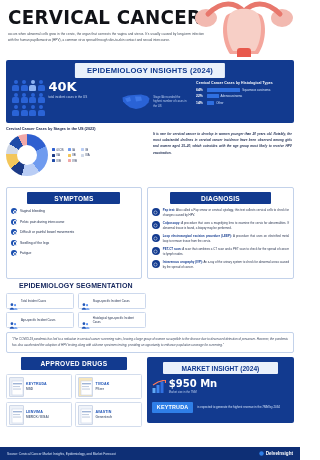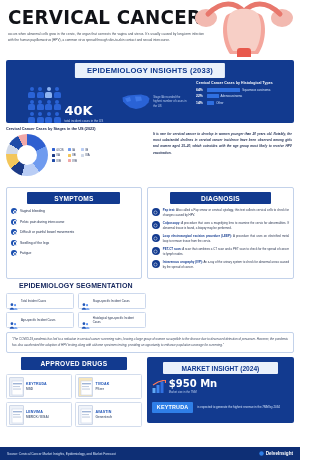--- a/index.html
+++ b/index.html
@@ -54,21 +54,21 @@
     background: #eaf1fb;
     color: #123a8f;
     font-weight: 700;
     font-size: 7.6px;
     letter-spacing: 0.2px;
     padding: 3px 12px 3px 12px;
     border-radius: 1px;
     white-space: nowrap;
   }
   .epi-body { position: absolute; top: 20px; left: 0; right: 0; bottom: 0; display: flex; }
-  .epi-left { width: 40%; display: flex; align-items: flex-end; padding-left: 22px; gap: 4px; }
+  .epi-left { width: 40%; display: flex; align-items: flex-start; padding-left: 6px; gap: 4px; }
   .people-grid { display: grid; grid-template-columns: repeat(4, 7px); gap: 1.5px; }
   .person { width: 7px; height: 11px; }
   .person .head { width: 4px; height: 4px; border-radius: 50%; margin: 0 auto; }
   .person .body { width: 7px; height: 6px; border-radius: 2px 2px 1px 1px; margin-top: 0.5px; }
   .big-stat { color: #fff; }
   .big-stat .num {
     font-family: "DejaVu Sans", sans-serif;
     font-weight: 900; font-size: 13px; line-height: 1;
   }
   .big-stat .cap { font-size: 3px; line-height: 1.5; margin-top: 2px; color: #c8d8f4; width: 44px; }
@@ -235,21 +235,21 @@
       <ellipse cx="92" cy="24" rx="11" ry="9" fill="#f2b9b0"></ellipse>
       <path d="M18 20 C32 6, 46 8, 54 18 C62 8, 76 6, 90 20" stroke="#e8776c" stroke-width="5" fill="none" stroke-linecap="round"></path>
       <path d="M36 22 C40 16, 68 16, 72 22 C78 34, 74 52, 68 60 L40 60 C34 52, 30 34, 36 22 Z" fill="#f4a69c"></path>
       <path d="M40 20 C45 13, 63 13, 68 20 C74 32, 70 50, 65 57 L43 57 C38 50, 34 32, 40 20 Z" fill="#f7cfc6"></path>
       <rect x="47" y="54" width="14" height="16" rx="3" fill="#e8594c"></rect>
       <rect x="49" y="66" width="10" height="8" rx="2" fill="#f08a7e"></rect>
     </svg>
   </div>
 
   <div class="epi-band">
-    <div class="epi-ribbon">EPIDEMIOLOGY INSIGHTS (2033)</div>
+    <div class="epi-ribbon">EPIDEMIOLOGY INSIGHTS (2024)</div>
 
     <div class="epi-body">
       <div class="epi-left">
         <div class="people-grid">
           <div class="person">
               <div class="head" style="background:#2a63d6"></div>
               <div class="body" style="background:#2a63d6"></div>
             </div>
           <div class="person">
               <div class="head" style="background:#2a63d6"></div>

